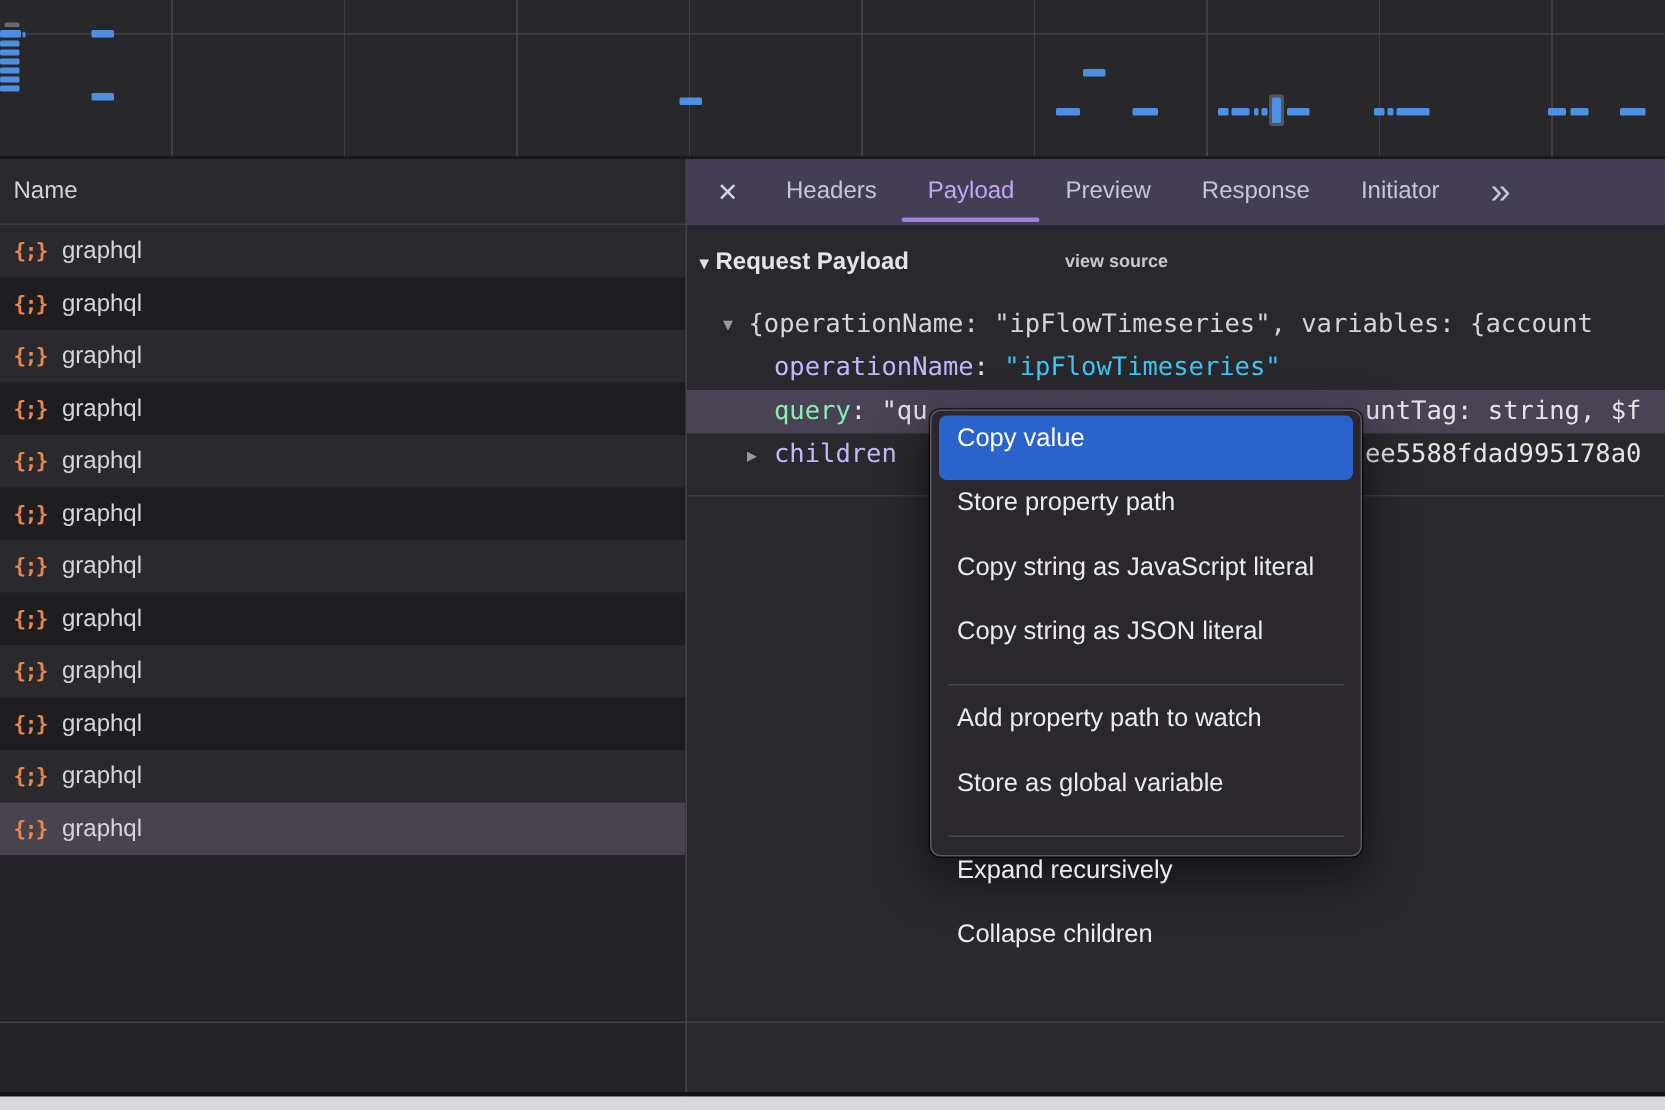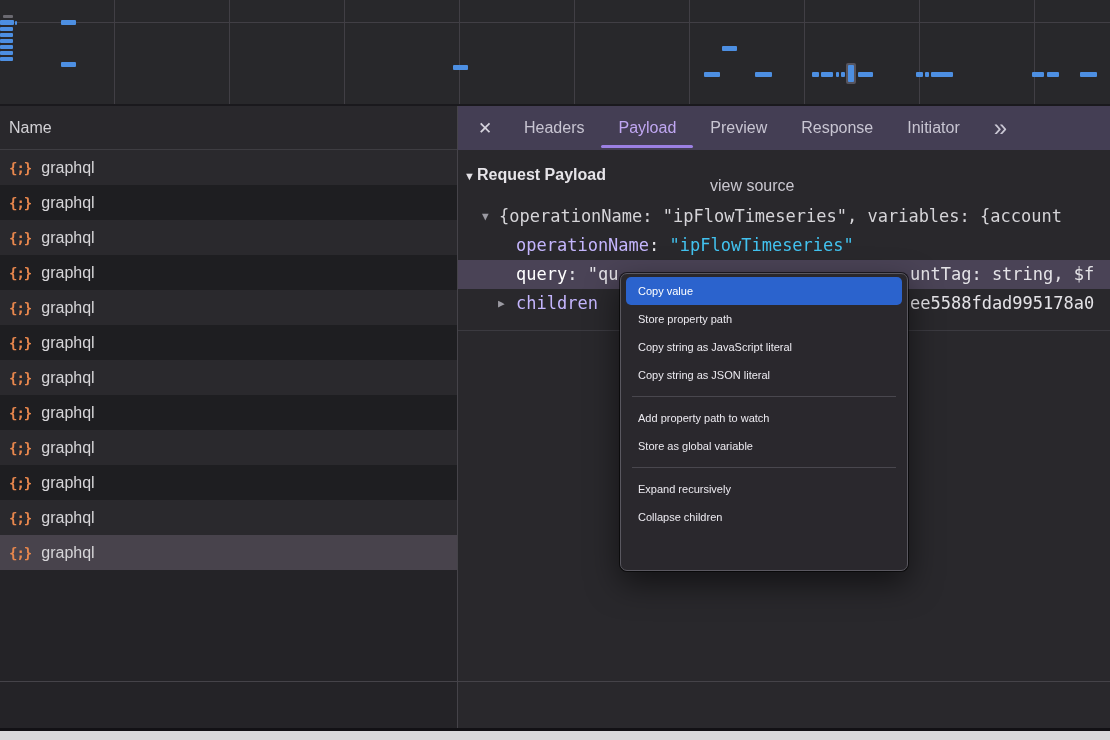--- a/index.html
+++ b/index.html
@@ -61,48 +61,48 @@
     content:""; position:absolute; left:-17px; right:-17px; bottom:2px; height:3px;
     background:#9c80e4; border-radius:2px;
   }
   .tab-overflow { color:#cac7d4; font-size:24px; line-height:40px; cursor:pointer; }
 
   
   .payload-content { position:relative; height:578px; }
   .section-header { position:absolute; left:0; top:12px; height:30px; width:100%; }
   .section-tri { position:absolute; left:6px; top:8px; font-size:11px; color:#e3e1e6; }
   .section-title { position:absolute; left:19px; top:4px; font-size:16px; font-weight:bold; color:#e6e4e9; }
-  .view-source { position:absolute; left:252px; top:15px; font-size:16px; color:#c9c7cf; cursor:pointer; }
+  .view-source { position:absolute; left:252px; top:5px; font-size:12px; color:#c9c7cf; cursor:pointer;font-weight:bold; }
 
   .tree {
     position:absolute; left:0; top:52px; width:652px;
     font-family:"DejaVu Sans Mono", monospace; font-size:17px; color:#e4e3e7;
     overflow:hidden;
   }
   .tree-row { position:relative; height:29px; line-height:29px; white-space:nowrap; cursor:default; }
   .tree-row.selected { background:#4a4356; }
   .tree-tri { position:absolute; font-size:11px; color:#9b9aa2; top:0; }
   .t-preview { color:#d5d4d8; }
   .t-key { color:#c4b5fd; }
-  .t-key-sel { color:#ffffff; }
+  .t-key-sel { color:#86efac; }
   .t-string { color:#42c2ef; }
   .t-plain { color:#e4e3e7; }
   .right-frag { position:absolute; left:452px; top:0; }
   .section-end { position:absolute; left:0; top:180px; width:100%; height:1px; background:#3b3a40; }
 
   
   .context-menu {
     position:absolute; left:620px; top:273px; width:288px; height:298px;
     background:#2a282d; border:1px solid #5a5860; border-radius:7px;
     box-shadow:0 12px 32px rgba(0,0,0,0.55), 0 0 0 1px rgba(0,0,0,0.6);
     padding-top:3px; z-index:10;
   }
   .menu-item {
-    height:28px; line-height:29px; margin:0 5px; padding-left:12px;
-    color:#eceaf0; font-size:11px; border-radius:5px; white-space:nowrap; cursor:default;
+    height:43px; line-height:29px; margin:0 5px; padding-left:12px;
+    color:#eceaf0; font-size:17px; border-radius:5px; white-space:nowrap; cursor:default;
   }
   .menu-item.highlighted { background:#2b63cd; color:#ffffff; }
   .menu-separator { height:1px; background:#49474e; margin:7px 11px; }
 </style>
 </head>
 <body>
 
 <div class="screenshot">
 
   <div class="overview">

